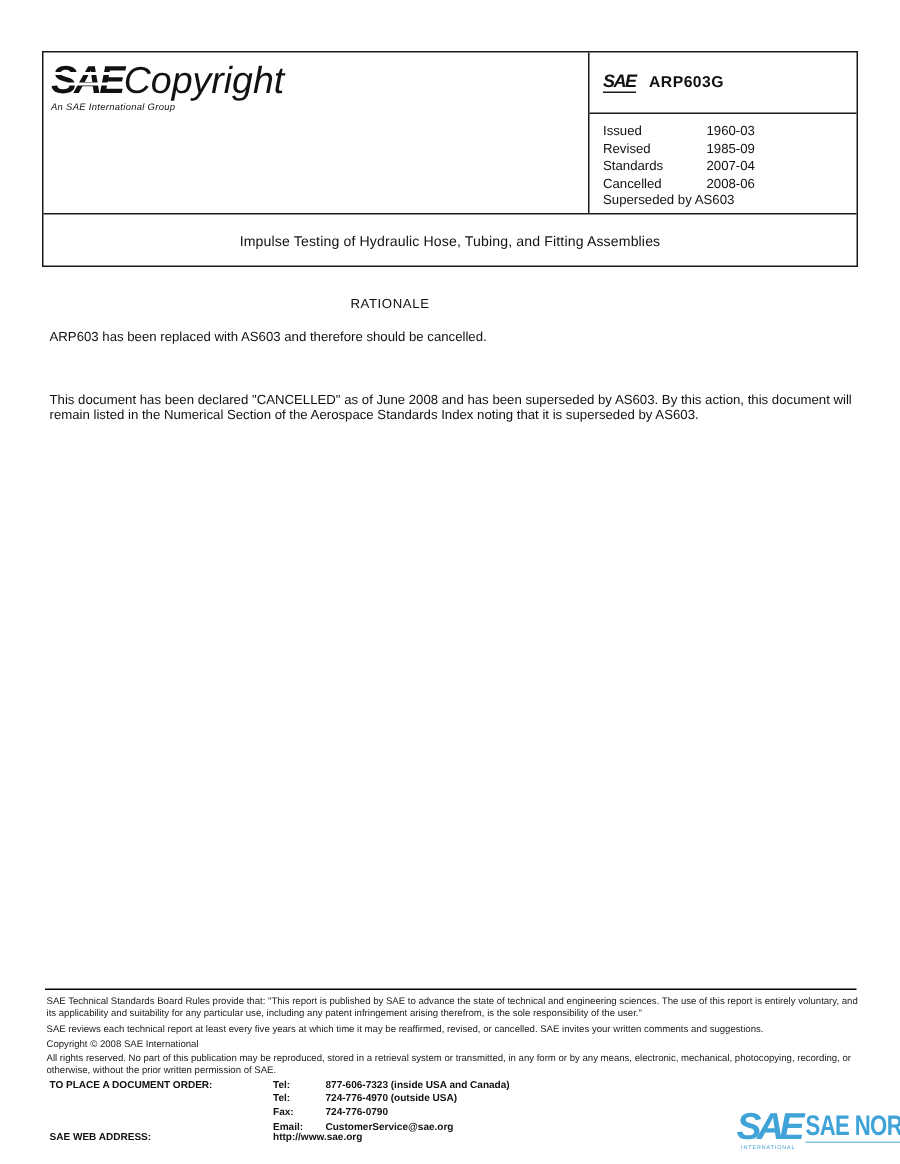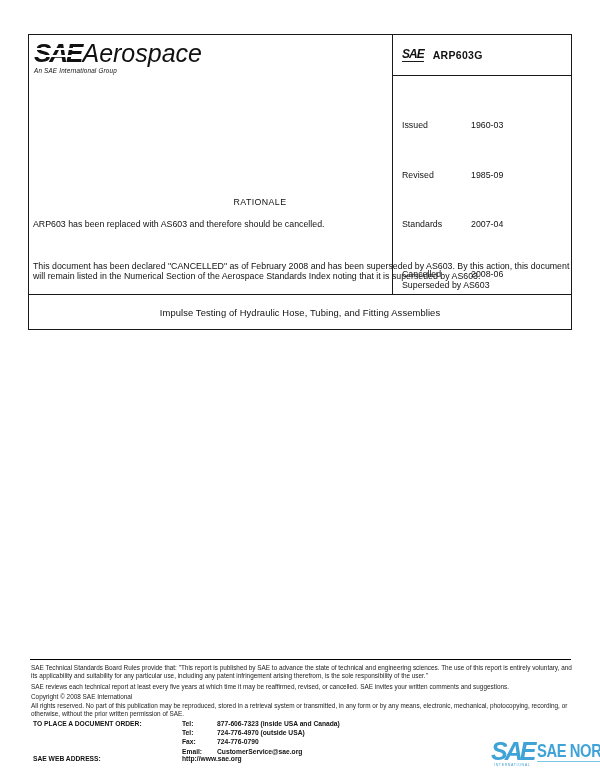--- a/index.html
+++ b/index.html
@@ -20,21 +20,21 @@
   .stripe.s1 { top:8px; } .stripe.s2 { top:15px; }
   .logo-aero { font-size:25px; font-style:italic; letter-spacing:0px; line-height:26px; display:inline-block; margin-left:1px; }
   .logo-tagline { font-size:6.3px; font-style:italic; margin-top:1px; letter-spacing:0.2px; }
   .doctype-cell { width:150px; padding-top:9px; font-weight:bold; font-size:14.5px; line-height:19px; letter-spacing:0.3px; }
 
   .header-right { width:179px; border-left:1.5px solid #1a1a1a; display:flex; flex-direction:column; }
   .doccode-row { display:flex; align-items:center; gap:9px; padding:0 9px; height:41px; border-bottom:1.5px solid #1a1a1a; }
   .doccode-sae { font-size:12px; font-weight:bold; font-style:italic; letter-spacing:-1px; border-bottom:1.5px solid #1a1a1a; line-height:12px; padding-bottom:1px; }
   .doccode-num { font-size:10.5px; font-weight:bold; letter-spacing:0.3px; }
   .history-block { padding:6px 9px 0 9px; flex:1; font-size:8.8px; }
-  .history-row { display:flex; line-height:11.6px;margin-top:38px; }
+  .history-row { display:flex; line-height:11.6px; }
   .history-label { width:69px; }
   .superseded-row { padding:0 9px 4px 9px; font-size:8.8px; }
 
   .title-band { border-top:1.5px solid #1a1a1a; text-align:center; padding:12px 6px 11px 6px; font-size:9.4px; letter-spacing:0.1px; }
 
   
   .center-head { position:absolute; left:0; width:520px; text-align:center; font-size:8.8px; letter-spacing:0.4px; }
   .rationale-head { top:197px; }
   .rationale-text { position:absolute; left:33px; top:219px; font-size:8.8px; }
   .cancellation-head { top:241px; }
@@ -65,21 +65,21 @@
 </head>
 <body>
 
 <div class="page">
 
   <div class="header-box">
     <div class="header-top">
       <div class="header-main">
         <div class="logo-cell">
           <span class="logo-line">
-            <span class="logo-sae"><span>SAE</span><span class="stripe s1"></span><span class="stripe s2"></span></span><span class="logo-aero">Aerospace</span>
+            <span class="logo-sae"><span>SAE</span><span class="stripe s1"></span><span class="stripe s2"></span></span><span class="logo-aero">Copyright</span>
           </span>
           <div class="logo-tagline">An SAE International Group</div>
         </div>
       </div>
       <div class="header-right">
         <div class="doccode-row">
           <span class="doccode-sae">SAE</span>
           <span class="doccode-num">ARP603G</span>
         </div>
         <div class="history-block">
@@ -101,21 +101,21 @@
           </div>
         </div>
         <div class="superseded-row">Superseded by AS603</div>
       </div>
     </div>
     <div class="title-band">Impulse Testing of Hydraulic Hose, Tubing, and Fitting Assemblies</div>
   </div>
 
   <div class="center-head rationale-head">RATIONALE</div>
   <div class="rationale-text">ARP603 has been replaced with AS603 and therefore should be cancelled.</div>
-  <div class="cancellation-text">This document has been declared "CANCELLED" as of February 2008 and has been superseded by AS603. By this action, this document will remain listed in the Numerical Section of the Aerospace Standards Index noting that it is superseded by AS603.</div>
+  <div class="cancellation-text">This document has been declared "CANCELLED" as of June 2008 and has been superseded by AS603. By this action, this document will remain listed in the Numerical Section of the Aerospace Standards Index noting that it is superseded by AS603.</div>
 
   <div class="footer-rule"></div>
   <div class="fine board-rules">SAE Technical Standards Board Rules provide that: "This report is published by SAE to advance the state of technical and engineering sciences.  The use of this report is entirely voluntary, and its applicability and suitability for any particular use, including any patent infringement arising therefrom, is the sole responsibility of the user."</div>
   <div class="fine review-note">SAE reviews each technical report at least every five years at which time it may be reaffirmed, revised, or cancelled.  SAE invites your written comments and suggestions.</div>
   <div class="fine copyright-line">Copyright © 2008 SAE International</div>
   <div class="fine rights-text">All rights reserved. No part of this publication may be reproduced, stored in a retrieval system or transmitted, in any form or by any means, electronic, mechanical, photocopying, recording, or otherwise, without the prior written permission of SAE.</div>
 
   <div class="order-block">
     <div class="cell">TO PLACE A DOCUMENT ORDER:</div>
     <div class="cell">Tel:</div>

